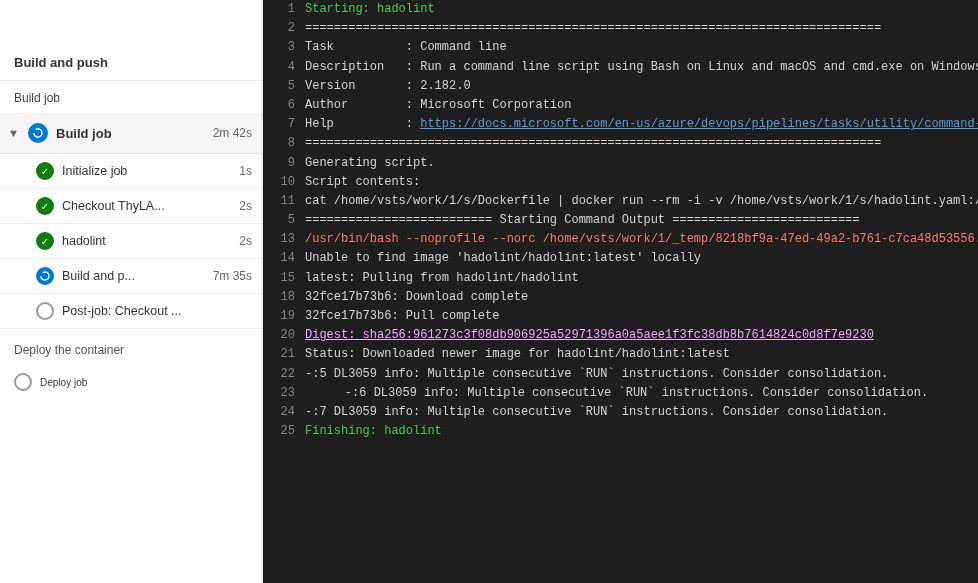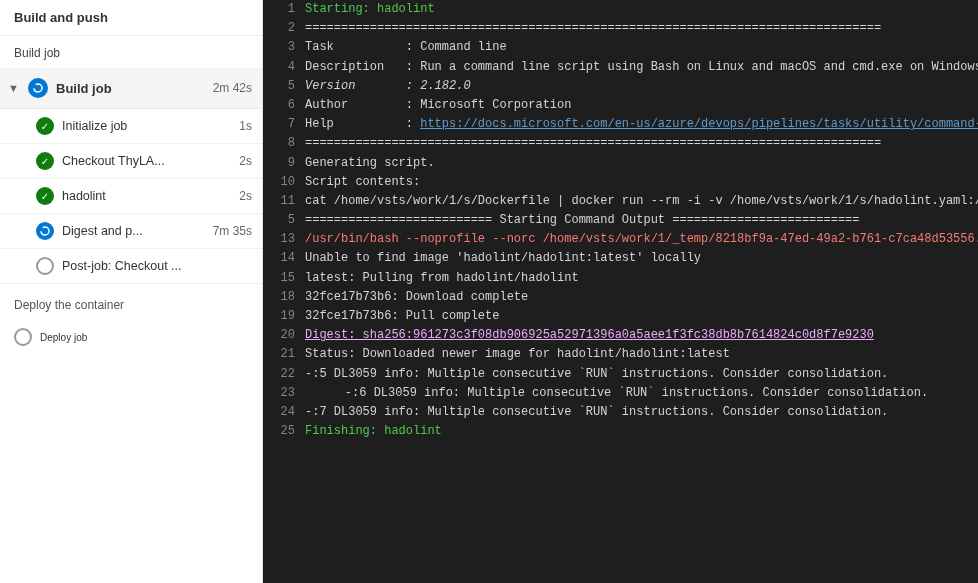--- a/index.html
+++ b/index.html
@@ -29,20 +29,21 @@
       color: #444;
       font-weight: 500;
     }
 
     .pipeline-header {
       padding: 10px 14px;
       font-size: 13px;
       font-weight: 600;
       color: #333;
       border-bottom: 1px solid #eee;
+      margin-top: 45px;
     }
 
     .job-group {
       display: flex;
       flex-direction: column;
     }
 
     .job-header {
       display: flex;
       align-items: center;
@@ -247,21 +248,21 @@
       <span class="step-name">hadolint</span>
       <span class="step-time">2s</span>
     </div>
 
     <div class="step-item">
       <div class="step-icon status-running">
         <svg width="10" height="10" viewBox="0 0 10 10">
             <circle cx="5" cy="5" r="4" stroke="white" stroke-width="1.5" fill="none" stroke-dasharray="12 4"></circle>
           </svg>
       </div>
-      <span class="step-name">Digest and p...</span>
+      <span class="step-name">Build and p...</span>
       <span class="step-time">7m 35s</span>
     </div>
 
     <div class="step-item">
       <div class="step-icon status-pending"></div>
       <span class="step-name">Post-job: Checkout ...</span>
       <span class="step-time"></span>
     </div>
   </div>
 
@@ -287,21 +288,21 @@
       <div class="log-row">
         <span class="line-num">3</span>
         <span class="line-content" style="color: rgb(212, 212, 212);">Task          : Command line</span>
       </div>
       <div class="log-row">
         <span class="line-num">4</span>
         <span class="line-content" style="color: rgb(212, 212, 212);">Description   : Run a command line script using Bash on Linux and macOS and cmd.exe on Windows</span>
       </div>
       <div class="log-row">
         <span class="line-num">5</span>
-        <span class="line-content" style="color: rgb(212, 212, 212); font-style: italic;">Version       : 2.182.0</span>
+        <span class="line-content" style="color: rgb(212, 212, 212);">Version       : 2.182.0</span>
       </div>
       <div class="log-row">
         <span class="line-num">6</span>
         <span class="line-content" style="color: rgb(212, 212, 212);">Author        : Microsoft Corporation</span>
       </div>
       <div class="log-row">
         <span class="line-num">7</span>
         <span class="line-content"><span style="color: rgb(212, 212, 212);">Help          : </span><span style="color: rgb(86, 156, 214); text-decoration: underline;">https://docs.microsoft.com/en-us/azure/devops/pipelines/tasks/utility/command-line</span></span>
       </div>
       <div class="log-row">

